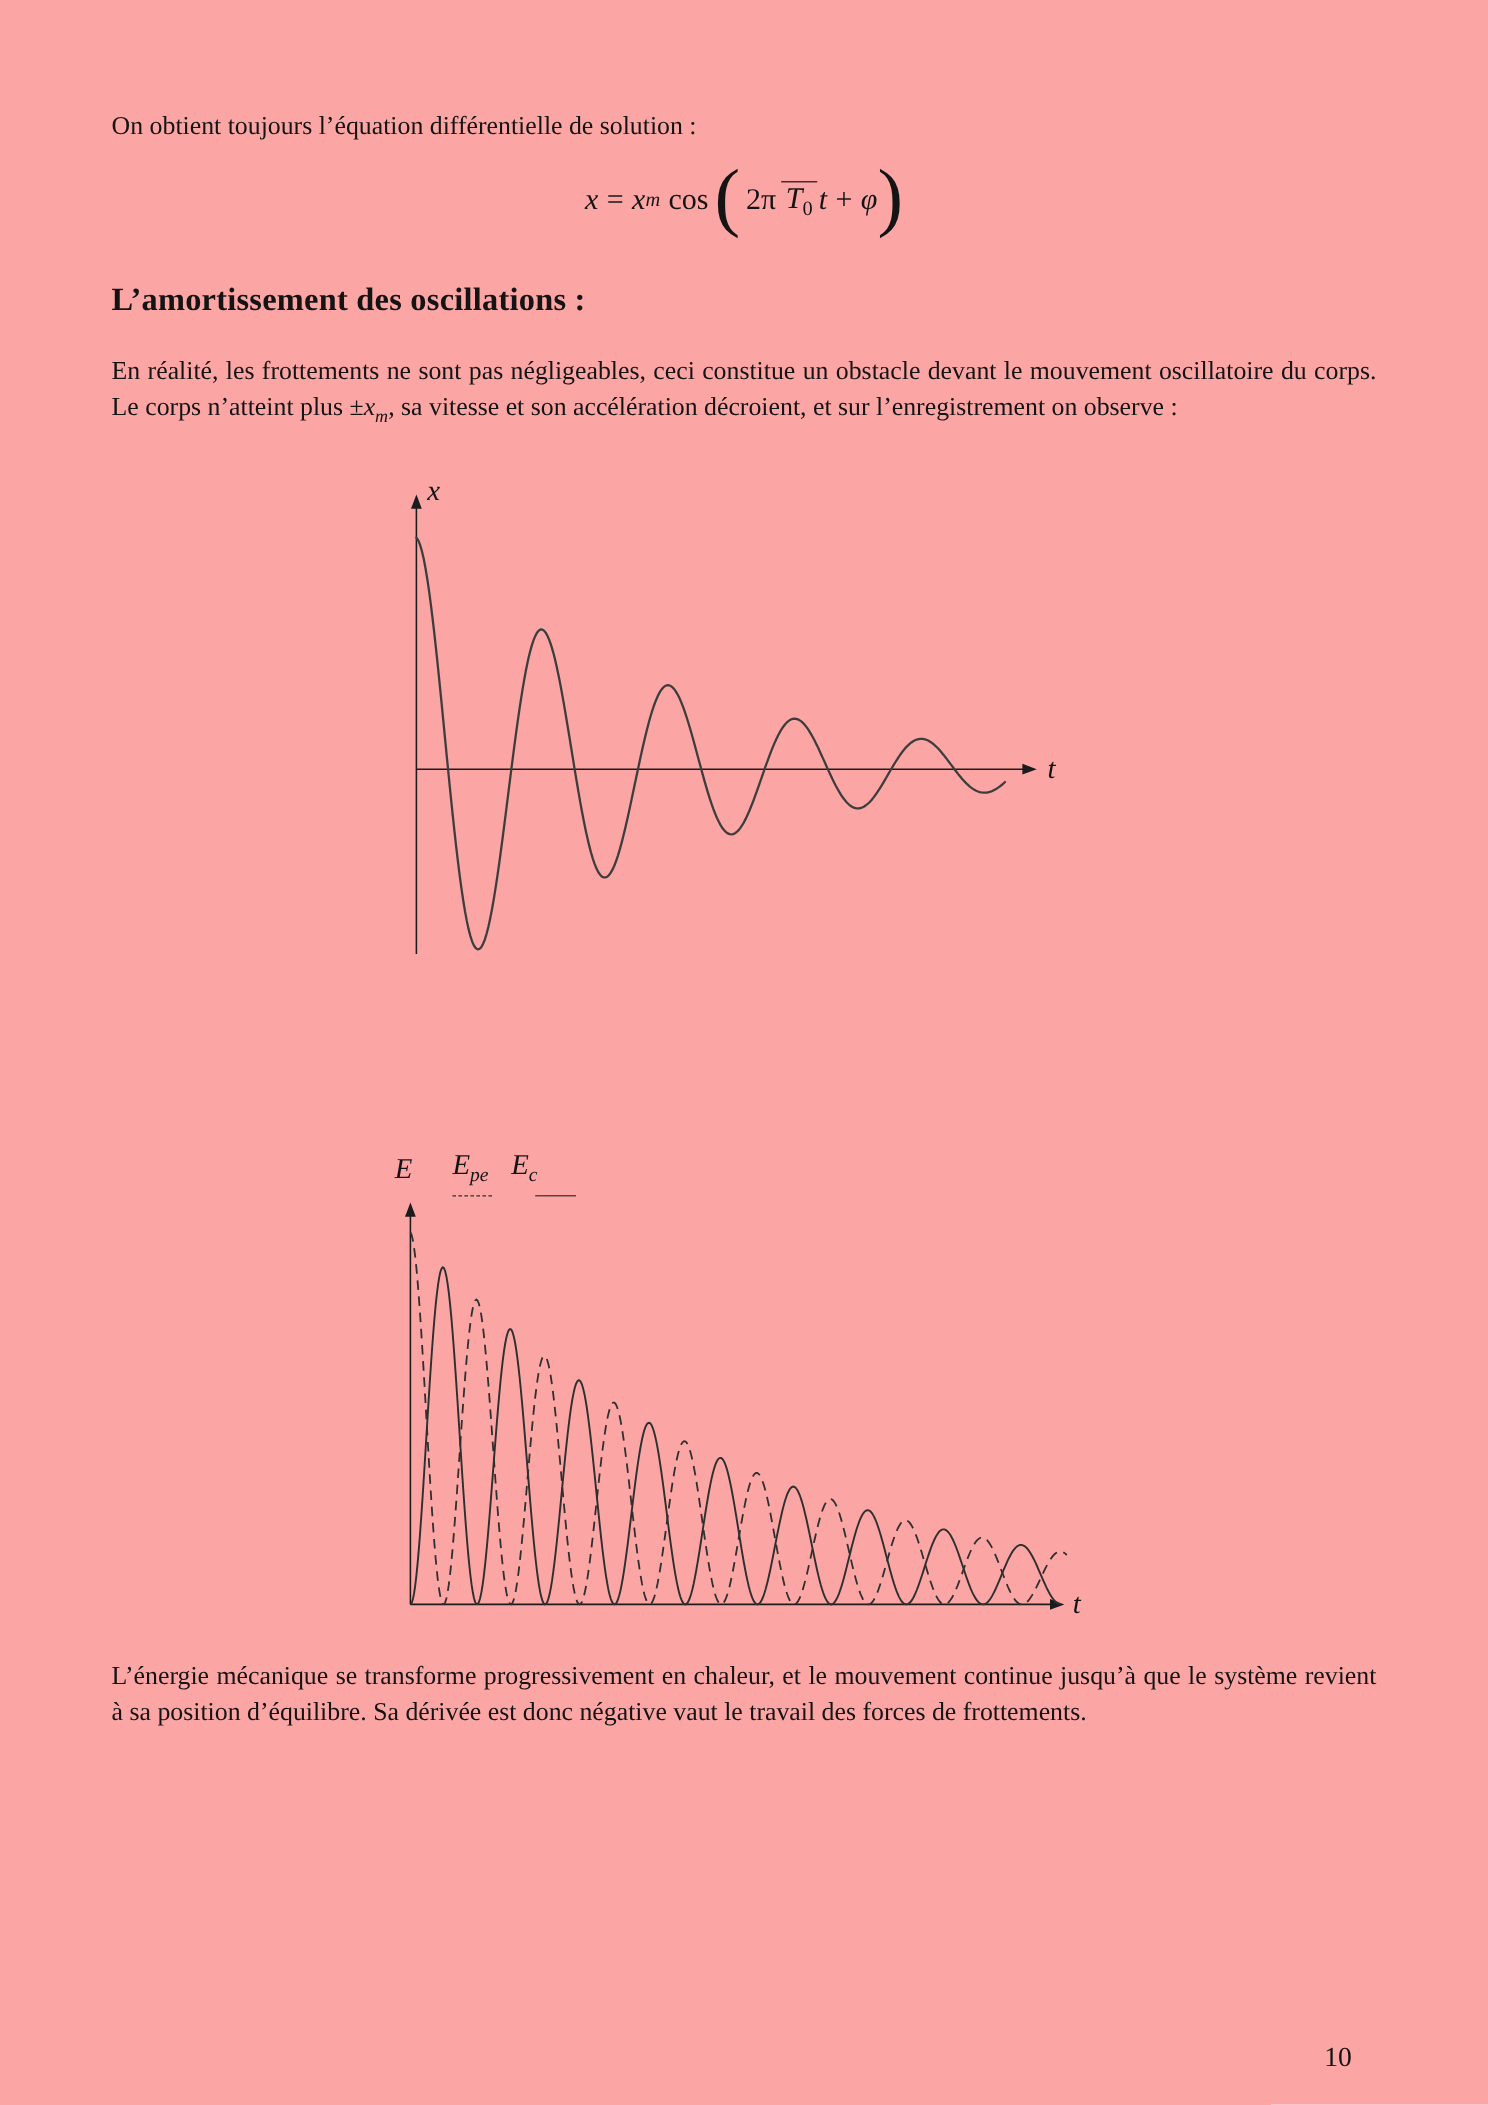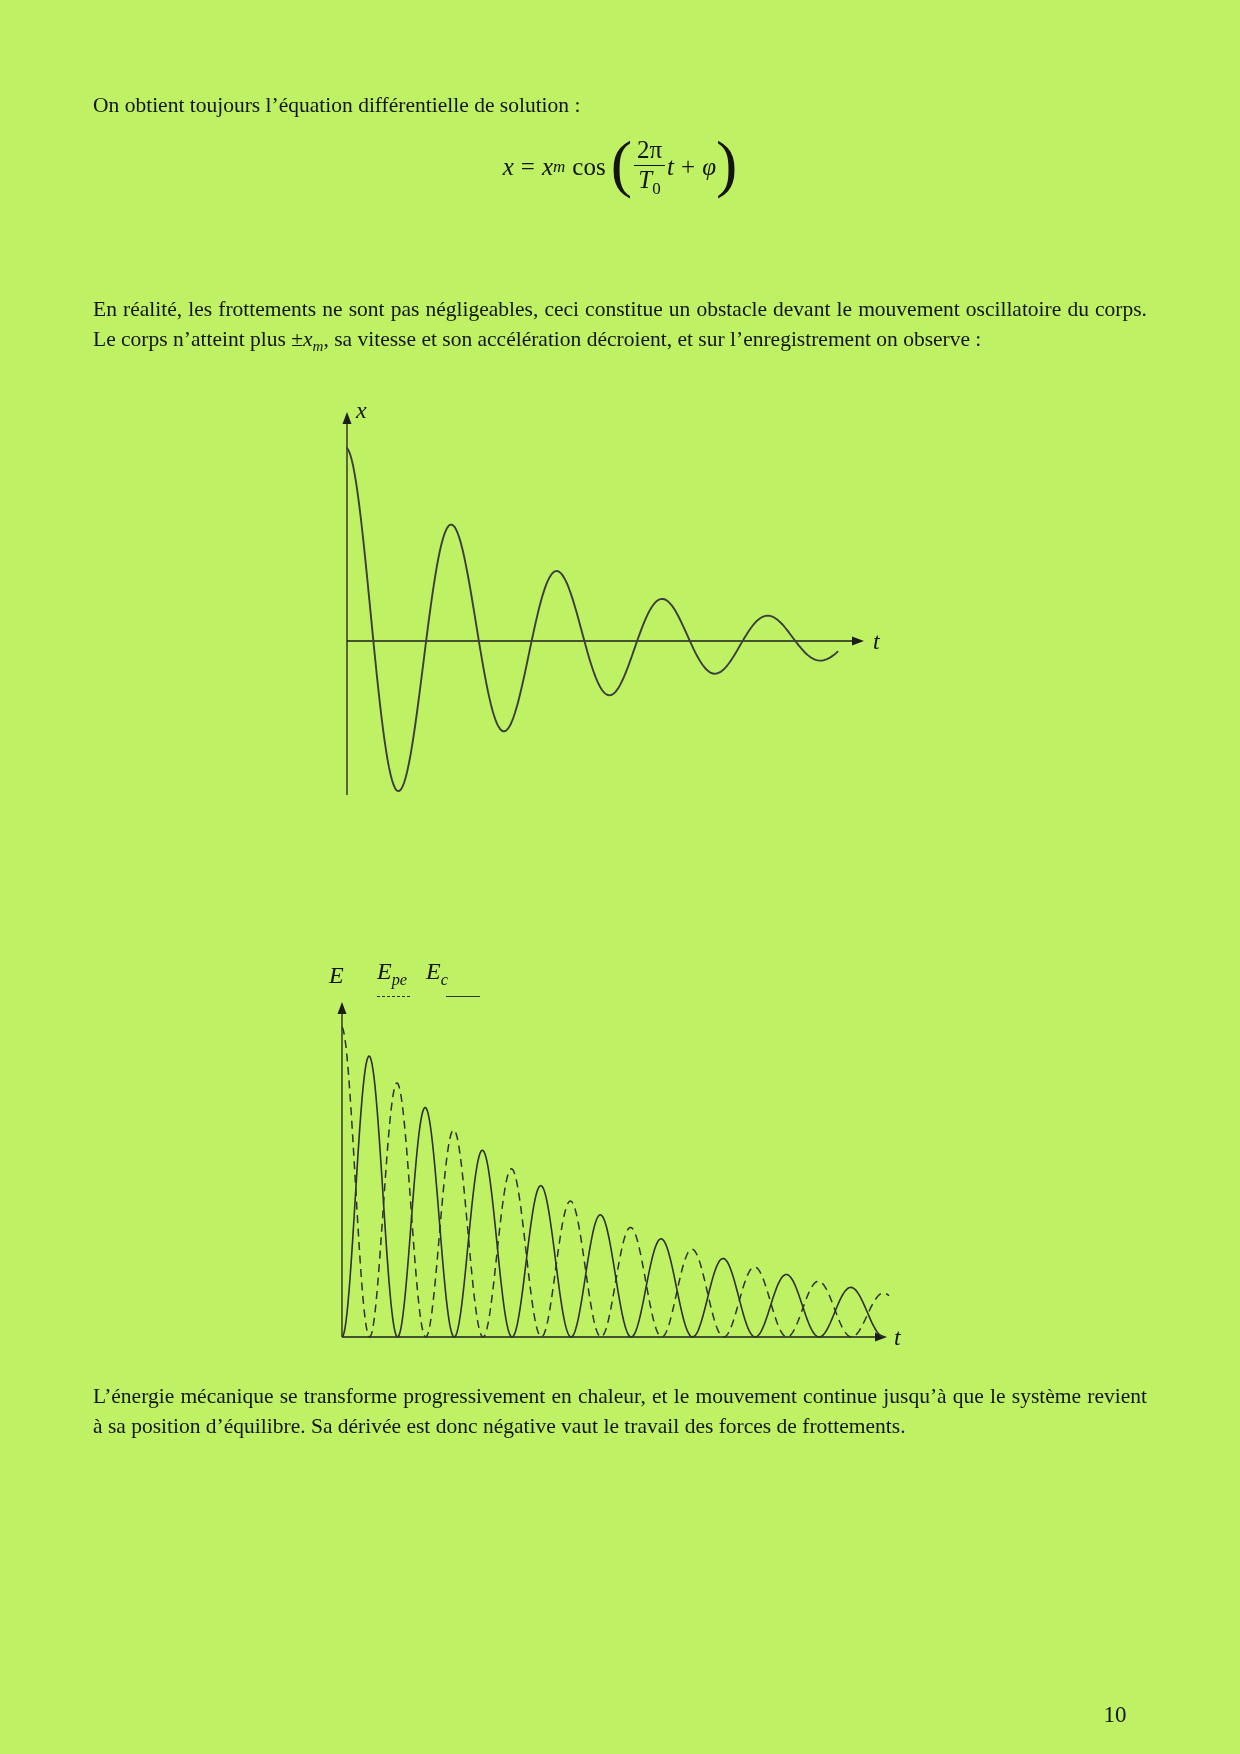--- a/index.html
+++ b/index.html
@@ -1,17 +1,17 @@
 <!DOCTYPE html>
 <html><head>
 <meta charset="utf-8">
 <style>
   html,body{margin:0;padding:0;background:#ffffff;}
   .page{
-    position:relative;width:1240px;height:1754px;background:#bef264;overflow:hidden;
+    position:relative;width:1240px;height:1754px;background:#fca5a5;overflow:hidden;
     font-family:"Liberation Serif","DejaVu Serif",serif;color:#141414;
   }
   .body-text{
     position:absolute;left:93px;width:1054px;margin:0;
     font-size:21.5px;line-height:30px;text-align:justify;
   }
   .body-text i{font-style:italic;}
   .body-text sub{font-size:70%;}
   .heading{
     position:absolute;left:93px;top:234px;margin:0;
@@ -21,21 +21,21 @@
   .formula-row{
     position:absolute;left:93px;top:126px;width:1054px;height:82px;
     display:flex;justify-content:center;align-items:center;
     font-size:25px;white-space:nowrap;
   }
   .formula-row .mi{font-style:italic;}
   .formula-row .mo{font-style:normal;padding:0 7px;}
   .formula-row .mrm{font-style:normal;padding-right:5px;}
   .formula-row sub{font-size:68%;font-style:italic;}
   .paren{font-size:64px;font-style:normal;font-weight:400;line-height:0;position:relative;top:-3px;}
-  .frac{display:inline-flex;flex-direction:column;align-items:center;line-height:1.15;margin:0 1px;vertical-align:middle;font-style:normal;}
+  .frac{display:inline-flex;flex-direction:row;align-items:center;line-height:1.15;margin:0 1px;vertical-align:middle;font-style:normal;}
   .frac .num{padding:0 4px;}
   .frac .den{border-top:1.6px solid #141414;padding:0 4px;}
   .frac .den sub{font-style:normal;}
   
   .charts{position:absolute;left:0;top:0;width:1240px;height:1754px;}
   .glabel{position:absolute;font-size:24px;font-style:italic;line-height:1;}
   .legend-sample{position:absolute;height:0;}
   .dashed-sample{border-top:1.7px dashed #2f2f2f;}
   .solid-sample{border-top:1.7px solid #2f2f2f;}
   .legend-item{position:absolute;font-size:24px;font-style:italic;line-height:1;text-align:right;}
@@ -59,20 +59,21 @@
       <span class="frac">
         <span class="num">2π</span>
         <span class="den"><i>T</i><sub>0</sub></span>
       </span>
       <span class="mi">t</span>
       <span class="mo">+</span>
       <span class="mi">φ</span>
       <span class="paren">)</span>
   </div>
 
+  <h2 class="heading">L’amortissement des oscillations :</h2>
 
   <p class="body-text" style="top:294px">En réalité, les frottements ne sont pas négligeables, ceci constitue un obstacle devant le mouvement oscillatoire du corps. Le corps n’atteint plus ±<i>x</i><sub><i>m</i></sub>, sa vitesse et son accélération décroient, et sur l’enregistrement on observe :</p>
 
   <svg class="charts" viewBox="0 0 1240 1754" xmlns="http://www.w3.org/2000/svg">
 
     <path id="g1-yaxis" fill="none" stroke="#1c1c1c" stroke-width="1.3" d="M 347 421 L 347 795"></path>
     <polygon id="g1-yarrow" fill="#1c1c1c" points="347,412 342.5,424 351.5,424"></polygon>
     <path id="g1-xaxis" fill="none" stroke="#1c1c1c" stroke-width="1.3" d="M 347 641 L 856 641"></path>
     <polygon id="g1-xarrow" fill="#1c1c1c" points="864,641 852,636.5 852,645.5"></polygon>
     <path id="g1-curve" fill="none" stroke="#3d3d3d" stroke-width="1.9" stroke-linecap="round" d="M 347.0 448.0 L 348.5 450.2 L 350.0 453.8 L 351.5 458.9 L 353.0 465.3 L 354.5 473.1 L 356.0 482.1 L 357.5 492.2 L 359.0 503.4 L 360.5 515.5 L 362.0 528.5 L 363.5 542.1 L 365.0 556.3 L 366.5 571.1 L 368.0 586.1 L 369.5 601.4 L 371.0 616.8 L 372.5 632.1 L 374.0 647.3 L 375.5 662.2 L 377.0 676.8 L 378.5 690.8 L 380.0 704.3 L 381.5 717.0 L 383.0 729.0 L 384.5 740.1 L 386.0 750.2 L 387.5 759.4 L 389.0 767.4 L 390.5 774.3 L 392.0 780.1 L 393.5 784.7 L 395.0 788.0 L 396.5 790.2 L 398.0 791.1 L 399.5 790.8 L 401.0 789.4 L 402.5 786.7 L 404.0 783.0 L 405.5 778.1 L 407.0 772.3 L 408.5 765.4 L 410.0 757.7 L 411.5 749.2 L 413.0 739.9 L 414.5 730.0 L 416.0 719.5 L 417.5 708.5 L 419.0 697.2 L 420.5 685.5 L 422.0 673.7 L 423.5 661.8 L 425.0 649.9 L 426.5 638.1 L 428.0 626.4 L 429.5 615.1 L 431.0 604.1 L 432.5 593.6 L 434.0 583.6 L 435.5 574.3 L 437.0 565.5 L 438.5 557.5 L 440.0 550.3 L 441.5 543.9 L 443.0 538.4 L 444.5 533.8 L 446.0 530.1 L 447.5 527.3 L 449.0 525.5 L 450.5 524.6 L 452.0 524.7 L 453.5 525.7 L 455.0 527.6 L 456.5 530.4 L 458.0 534.0 L 459.5 538.4 L 461.0 543.6 L 462.5 549.4 L 464.0 556.0 L 465.5 563.1 L 467.0 570.7 L 468.5 578.7 L 470.0 587.2 L 471.5 596.0 L 473.0 605.0 L 474.5 614.1 L 476.0 623.3 L 477.5 632.6 L 479.0 641.8 L 480.5 650.8 L 482.0 659.6 L 483.5 668.2 L 485.0 676.4 L 486.5 684.2 L 488.0 691.6 L 489.5 698.4 L 491.0 704.7 L 492.5 710.4 L 494.0 715.5 L 495.5 719.9 L 497.0 723.6 L 498.5 726.6 L 500.0 728.8 L 501.5 730.4 L 503.0 731.2 L 504.5 731.2 L 506.0 730.6 L 507.5 729.2 L 509.0 727.2 L 510.5 724.5 L 512.0 721.2 L 513.5 717.3 L 515.0 712.8 L 516.5 707.8 L 518.0 702.4 L 519.5 696.5 L 521.0 690.3 L 522.5 683.8 L 524.0 677.1 L 525.5 670.1 L 527.0 663.0 L 528.5 655.9 L 530.0 648.7 L 531.5 641.6 L 533.0 634.6 L 534.5 627.7 L 536.0 621.0 L 537.5 614.6 L 539.0 608.5 L 540.5 602.7 L 542.0 597.3 L 543.5 592.4 L 545.0 587.9 L 546.5 583.9 L 548.0 580.4 L 549.5 577.4 L 551.0 575.0 L 552.5 573.1 L 554.0 571.8 L 555.5 571.1 L 557.0 571.0 L 558.5 571.4 L 560.0 572.4 L 561.5 573.9 L 563.0 575.9 L 564.5 578.4 L 566.0 581.3 L 567.5 584.7 L 569.0 588.5 L 570.5 592.7 L 572.0 597.1 L 573.5 601.9 L 575.0 606.9 L 576.5 612.1 L 578.0 617.5 L 579.5 623.0 L 581.0 628.5 L 582.5 634.1 L 584.0 639.6 L 585.5 645.1 L 587.0 650.5 L 588.5 655.7 L 590.0 660.7 L 591.5 665.5 L 593.0 670.0 L 594.5 674.2 L 596.0 678.1 L 597.5 681.6 L 599.0 684.8 L 600.5 687.6 L 602.0 690.0 L 603.5 691.9 L 605.0 693.4 L 606.5 694.5 L 608.0 695.1 L 609.5 695.3 L 611.0 695.1 L 612.5 694.4 L 614.0 693.3 L 615.5 691.8 L 617.0 689.9 L 618.5 687.7 L 620.0 685.1 L 621.5 682.2 L 623.0 679.0 L 624.5 675.6 L 626.0 671.9 L 627.5 668.1 L 629.0 664.1 L 630.5 659.9 L 632.0 655.7 L 633.5 651.4 L 635.0 647.1 L 636.5 642.8 L 638.0 638.5 L 639.5 634.4 L 641.0 630.3 L 642.5 626.4 L 644.0 622.6 L 645.5 619.1 L 647.0 615.8 L 648.5 612.7 L 650.0 609.9 L 651.5 607.4 L 653.0 605.2 L 654.5 603.3 L 656.0 601.7 L 657.5 600.5 L 659.0 599.6 L 660.5 599.1 L 662.0 598.9 L 663.5 599.0 L 665.0 599.5 L 666.5 600.3 L 668.0 601.4 L 669.5 602.8 L 671.0 604.5 L 672.5 606.4 L 674.0 608.6 L 675.5 611.1 L 677.0 613.7 L 678.5 616.5 L 680.0 619.5 L 681.5 622.6 L 683.0 625.8 L 684.5 629.1 L 686.0 632.4 L 687.5 635.7 L 689.0 639.1 L 690.5 642.4 L 692.0 645.6 L 693.5 648.8 L 695.0 651.8 L 696.5 654.8 L 698.0 657.5 L 699.5 660.1 L 701.0 662.6 L 702.5 664.8 L 704.0 666.7 L 705.5 668.5 L 707.0 670.0 L 708.5 671.3 L 710.0 672.3 L 711.5 673.0 L 713.0 673.5 L 714.5 673.7 L 716.0 673.6 L 717.5 673.3 L 719.0 672.7 L 720.5 671.9 L 722.0 670.8 L 723.5 669.6 L 725.0 668.1 L 726.5 666.4 L 728.0 664.5 L 729.5 662.5 L 731.0 660.4 L 732.5 658.1 L 734.0 655.7 L 735.5 653.2 L 737.0 650.7 L 738.5 648.1 L 740.0 645.5 L 741.5 642.9 L 743.0 640.4 L 744.5 637.8 L 746.0 635.4 L 747.5 633.0 L 749.0 630.7 L 750.5 628.5 L 752.0 626.5 L 753.5 624.6 L 755.0 622.8 L 756.5 621.3 L 758.0 619.9 L 759.5 618.7 L 761.0 617.7 L 762.5 616.9 L 764.0 616.3 L 765.5 615.9 L 767.0 615.7 L 768.5 615.7 L 770.0 615.9 L 771.5 616.3 L 773.0 616.9 L 774.5 617.7 L 776.0 618.7 L 777.5 619.8 L 779.0 621.1 L 780.5 622.5 L 782.0 624.0 L 783.5 625.7 L 785.0 627.5 L 786.5 629.3 L 788.0 631.2 L 789.5 633.2 L 791.0 635.2 L 792.5 637.2 L 794.0 639.2 L 795.5 641.2 L 797.0 643.1 L 798.5 645.1 L 800.0 646.9 L 801.5 648.7 L 803.0 650.4 L 804.5 652.0 L 806.0 653.5 L 807.5 654.9 L 809.0 656.1 L 810.5 657.2 L 812.0 658.2 L 813.5 659.0 L 815.0 659.6 L 816.5 660.1 L 818.0 660.4 L 819.5 660.6 L 821.0 660.6 L 822.5 660.5 L 824.0 660.2 L 825.5 659.7 L 827.0 659.2 L 828.5 658.4 L 830.0 657.6 L 831.5 656.6 L 833.0 655.5 L 834.5 654.4 L 836.0 653.1 L 837.5 651.7"></path>

